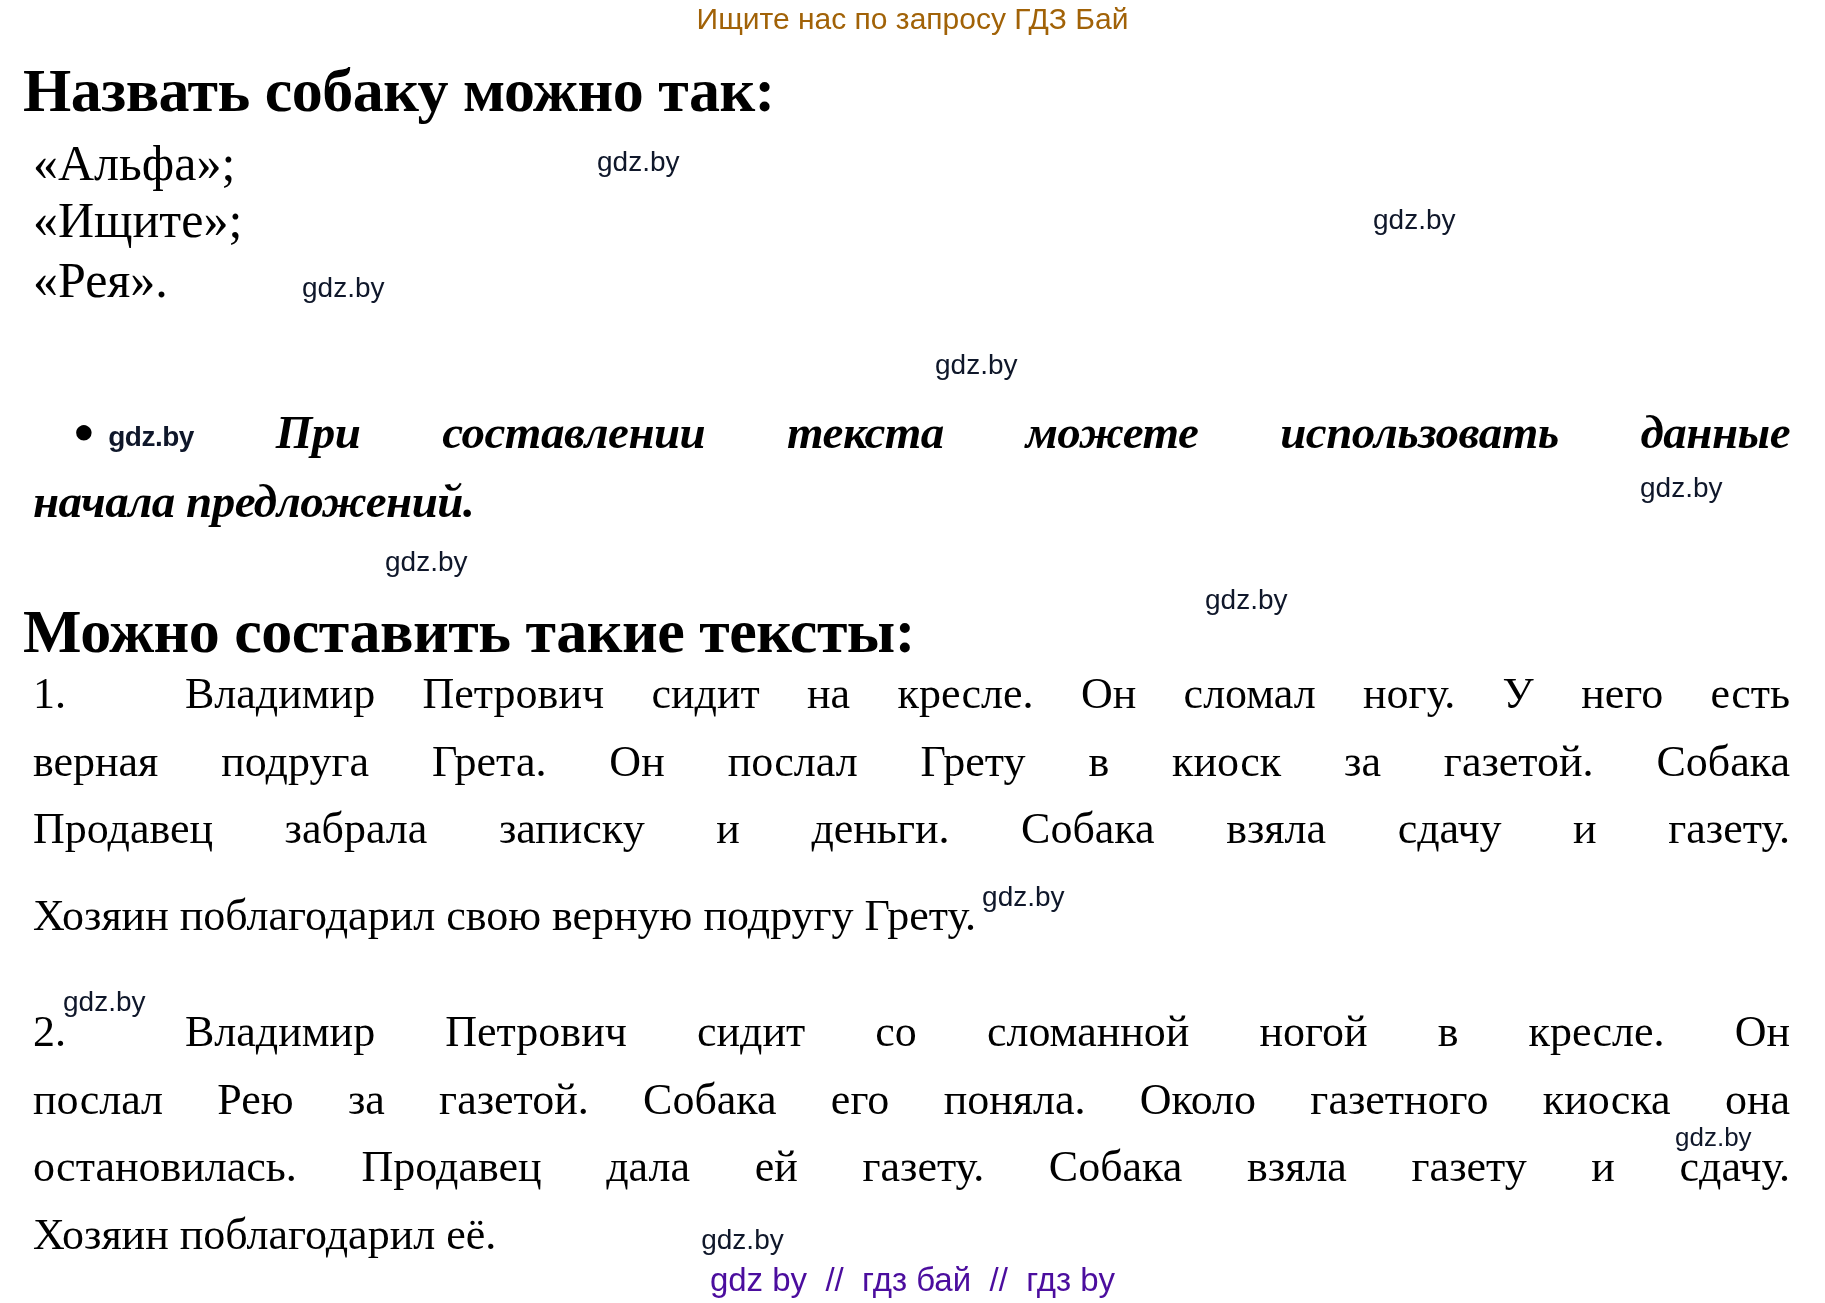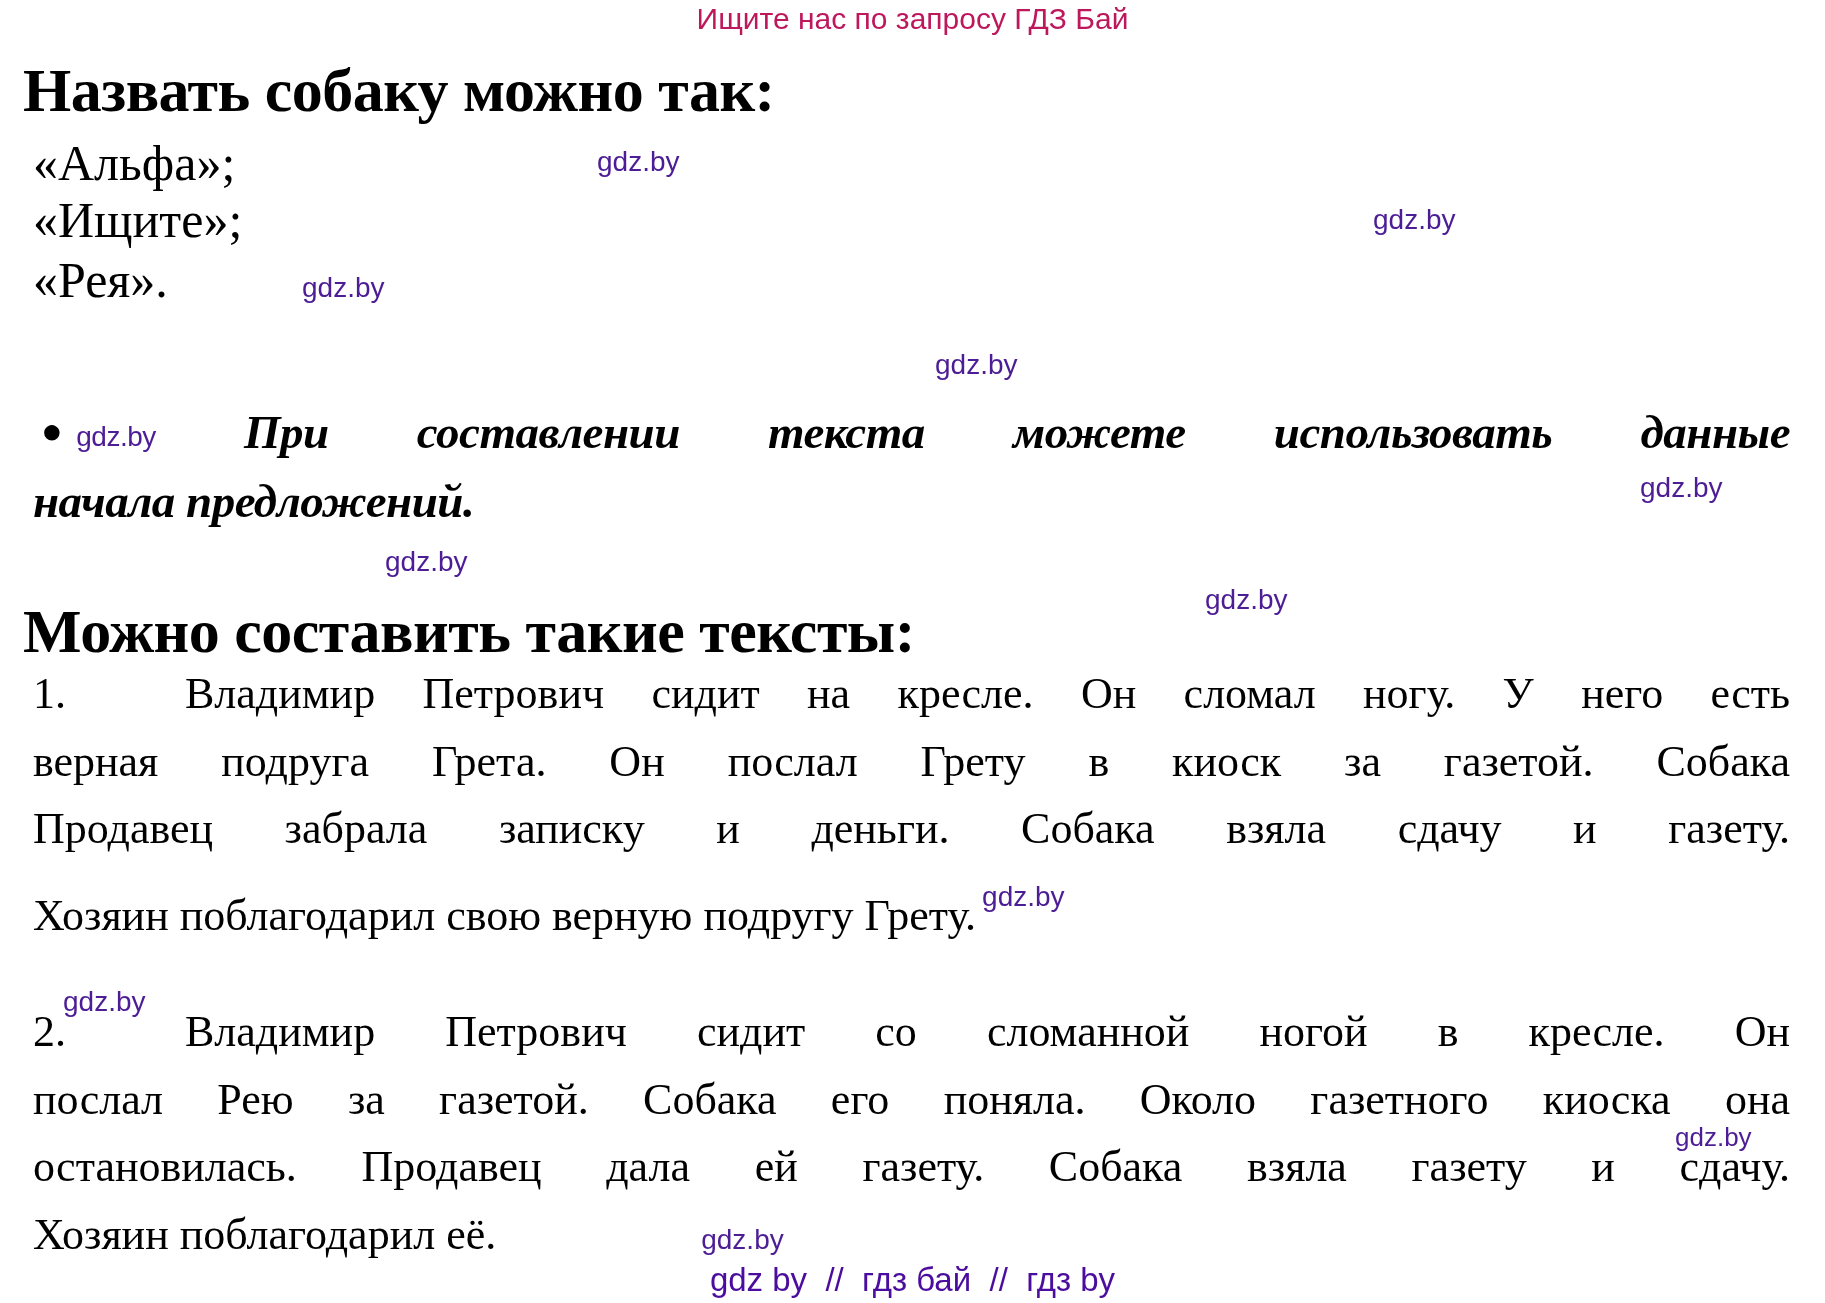--- a/index.html
+++ b/index.html
@@ -12,52 +12,52 @@
     font-family:"Liberation Sans",sans-serif;font-size:30px;line-height:1.1;
   }
   .h{
     position:absolute;left:23px;font-weight:bold;font-size:62px;
     line-height:1.16;white-space:nowrap;letter-spacing:-0.5px;
   }
   .name{
     position:absolute;left:33px;font-size:50px;line-height:1.2;white-space:nowrap;
   }
   .wm{
-    font-family:"Liberation Sans",sans-serif;color:#4c1d95;
+    font-family:"Liberation Sans",sans-serif;color:#0f172a;
   }
   .wm.abs{
     position:absolute;font-size:28px;line-height:1;white-space:nowrap;
   }
   .b-note{
     position:absolute;top:396px;left:33px;width:1757px;
     font-size:47px;font-weight:bold;font-style:italic;letter-spacing:-0.5px;
   }
   .b-line{height:70px;line-height:70px;}
   .b-line.just{text-align:justify;text-align-last:justify;}
-  .cluster{display:inline-block;font-style:normal;font-weight:normal;}
+  .cluster{display:inline-block;font-style:normal;font-weight:bold;margin-left:32px;}
   .cluster .bullet{font-size:36px;vertical-align:5px;margin-left:8px;}
   .cluster .inwm{font-size:28px;margin-left:14px;vertical-align:2px;}
   .text-block{position:absolute;left:33px;width:1757px;}
   .tline{height:67.5px;line-height:67.5px;font-size:44px;}
   .tline.just{text-align:justify;text-align-last:justify;}
   .num{display:inline-block;width:152px;}
   .wm.sup{font-size:28px;vertical-align:24px;margin-left:6px;}
   .wm.tail{font-size:28px;margin-left:205px;}
   .footer{
     position:absolute;top:1262px;left:0;width:100%;text-align:center;
     font-family:"Liberation Sans",sans-serif;font-size:33px;line-height:1.1;
     white-space:pre;
   }
 </style>
 </head>
 <body>
 
 <div class="page">
 
-  <div class="banner" style="color: #be185d;">Ищите нас по запросу ГДЗ Бай</div>
+  <div class="banner" style="color: #a16207;">Ищите нас по запросу ГДЗ Бай</div>
 
   <div class="h" style="top:55px">Назвать собаку можно так:</div>
 
   <div class="name" style="top:133px">«Альфа»;</div>
   <div class="name" style="top:190px">«Ищите»;</div>
   <div class="name" style="top:250px">«Рея».</div>
 
   <div class="wm abs" style="left:597px;top:148px">gdz.by</div>
   <div class="wm abs" style="left:1373px;top:206px">gdz.by</div>
   <div class="wm abs" style="left:302px;top:274px">gdz.by</div>

